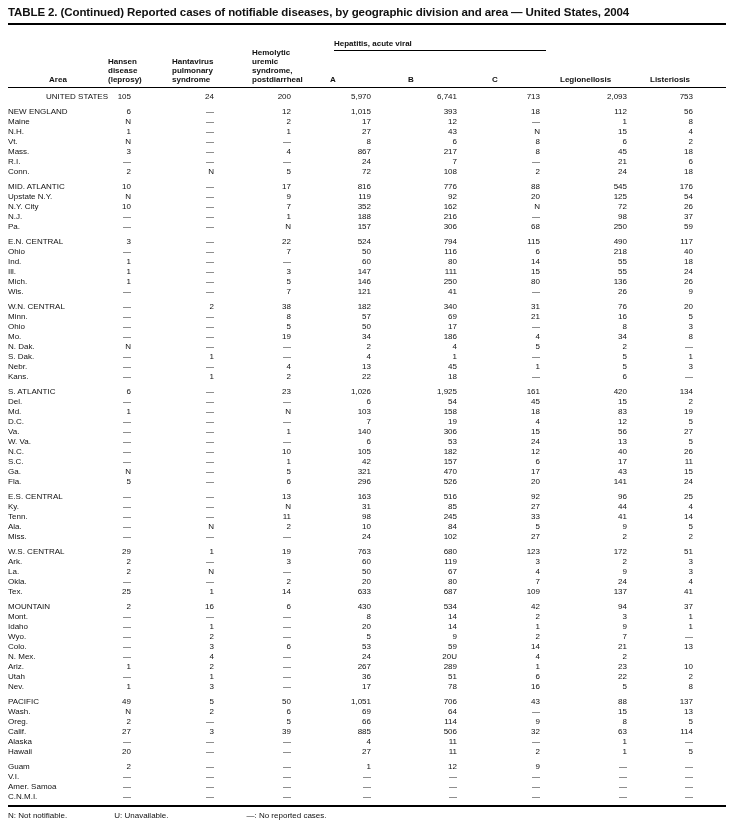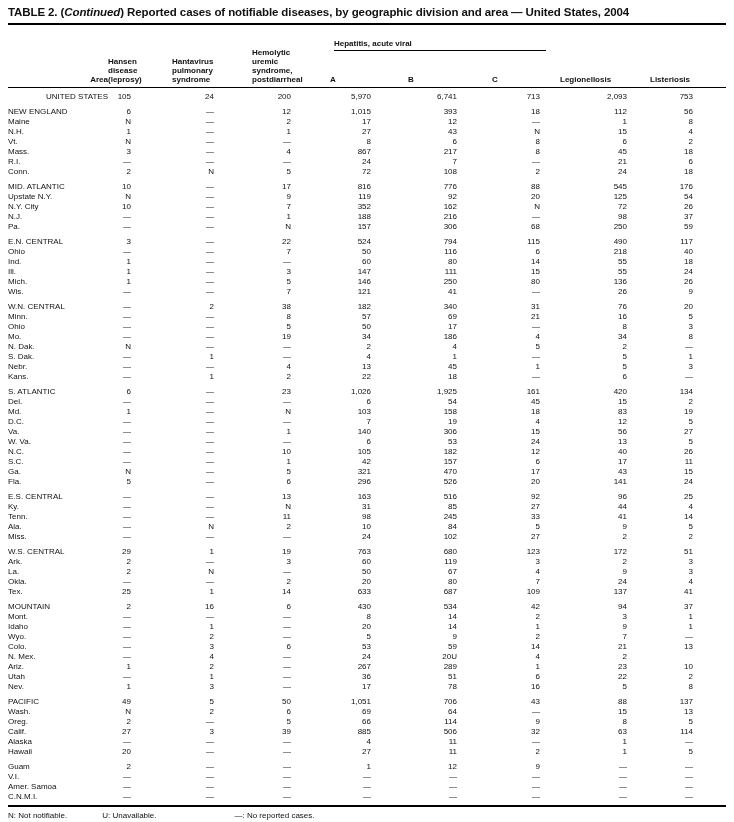--- a/index.html
+++ b/index.html
@@ -13,21 +13,21 @@
   }
   .page { padding: 4px 8px 0 8px; }
 
   .title {
     font-size: 11.5px;
     font-weight: bold;
     line-height: 13px;
     padding: 2px 0 4px 0;
     letter-spacing: -0.1px;
   }
-  .title .cont { font-style: italic; }
+  .title .cont { }
 
   .rule-top { border-top: 2px solid #000; height: 0; }
   .rule-bottom { border-top: 2px solid #000; height: 0; margin-top: 3px; }
 
   table {
     border-collapse: collapse;
     table-layout: fixed;
     width: 718px;
     margin-top: 2px;
   }
@@ -44,21 +44,21 @@
   thead th {
     font-size: 8px;
     font-weight: bold;
     line-height: 9px;
     text-align: left;
     vertical-align: bottom;
     white-space: pre-line;
     padding: 3px 0 3px 0;
     border-bottom: 1px solid #000;
   }
-  thead th.area-h { text-align: right; }
+  thead th.area-h { text-align: center; }
   thead th.hep-th { border-bottom: none; padding-bottom: 0; }
   .hep-label {
     display: block;
     border-bottom: 1px solid #000;
     padding-bottom: 2px;
     margin: 0 14px 12px 4px;
     white-space: nowrap;
   }
   thead th.abc { padding-bottom: 3px; }
 
@@ -81,21 +81,21 @@
   tbody td:nth-child(9) { padding-right: 33px; }
   tbody tr:first-child td { padding-top: 4px; text-align: right; }
   tbody tr.group-start td { padding-top: 5px; }
 
   .footnotes {
     font-size: 8px;
     line-height: 10px;
     padding-top: 4px;
   }
   .footnotes .fn1 { display: inline-block; width: 92px; }
-  .footnotes .fn2 { display: inline-block; width: 130px; }
+  .footnotes .fn2 { display: inline-block; width: 130px; margin-left: 12px; }
 </style>
 </head>
 <body>
 
 <div class="page">
 
   <div class="title">
     <span>TABLE 2. (</span><span class="cont">Continued</span><span>) Reported cases of notifiable diseases, by geographic division and area — United States, 2004</span>
   </div>
 

